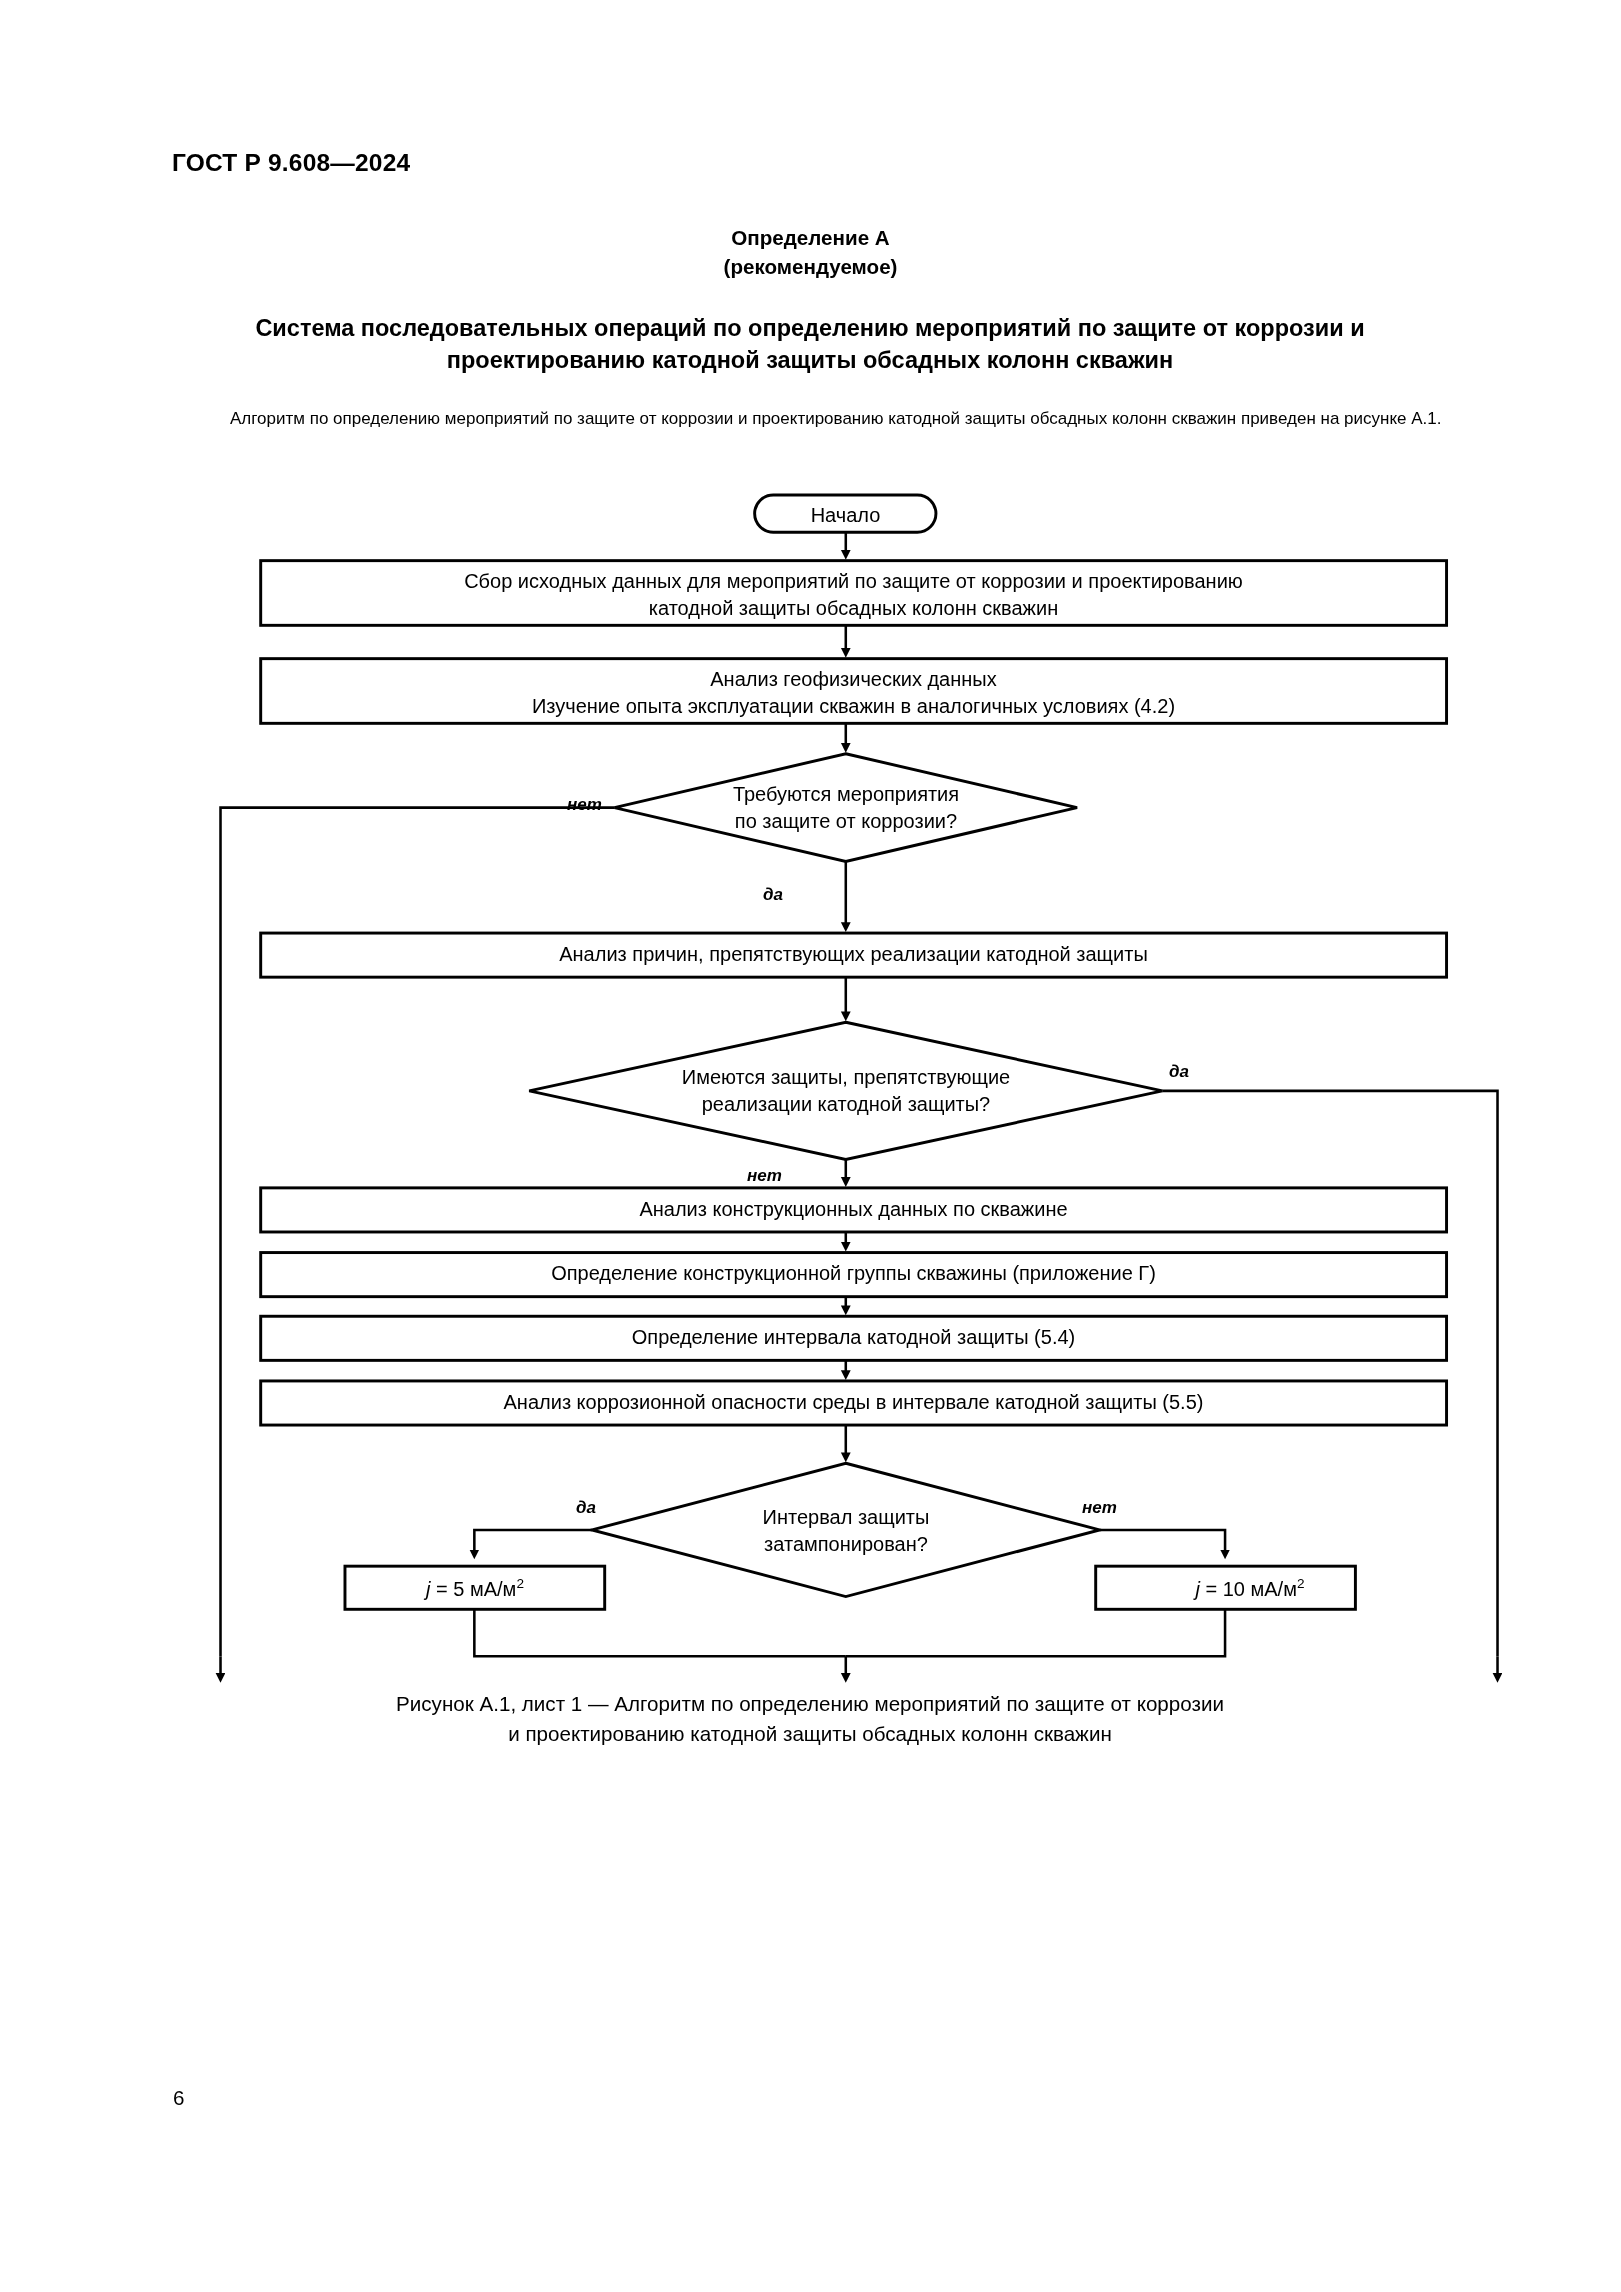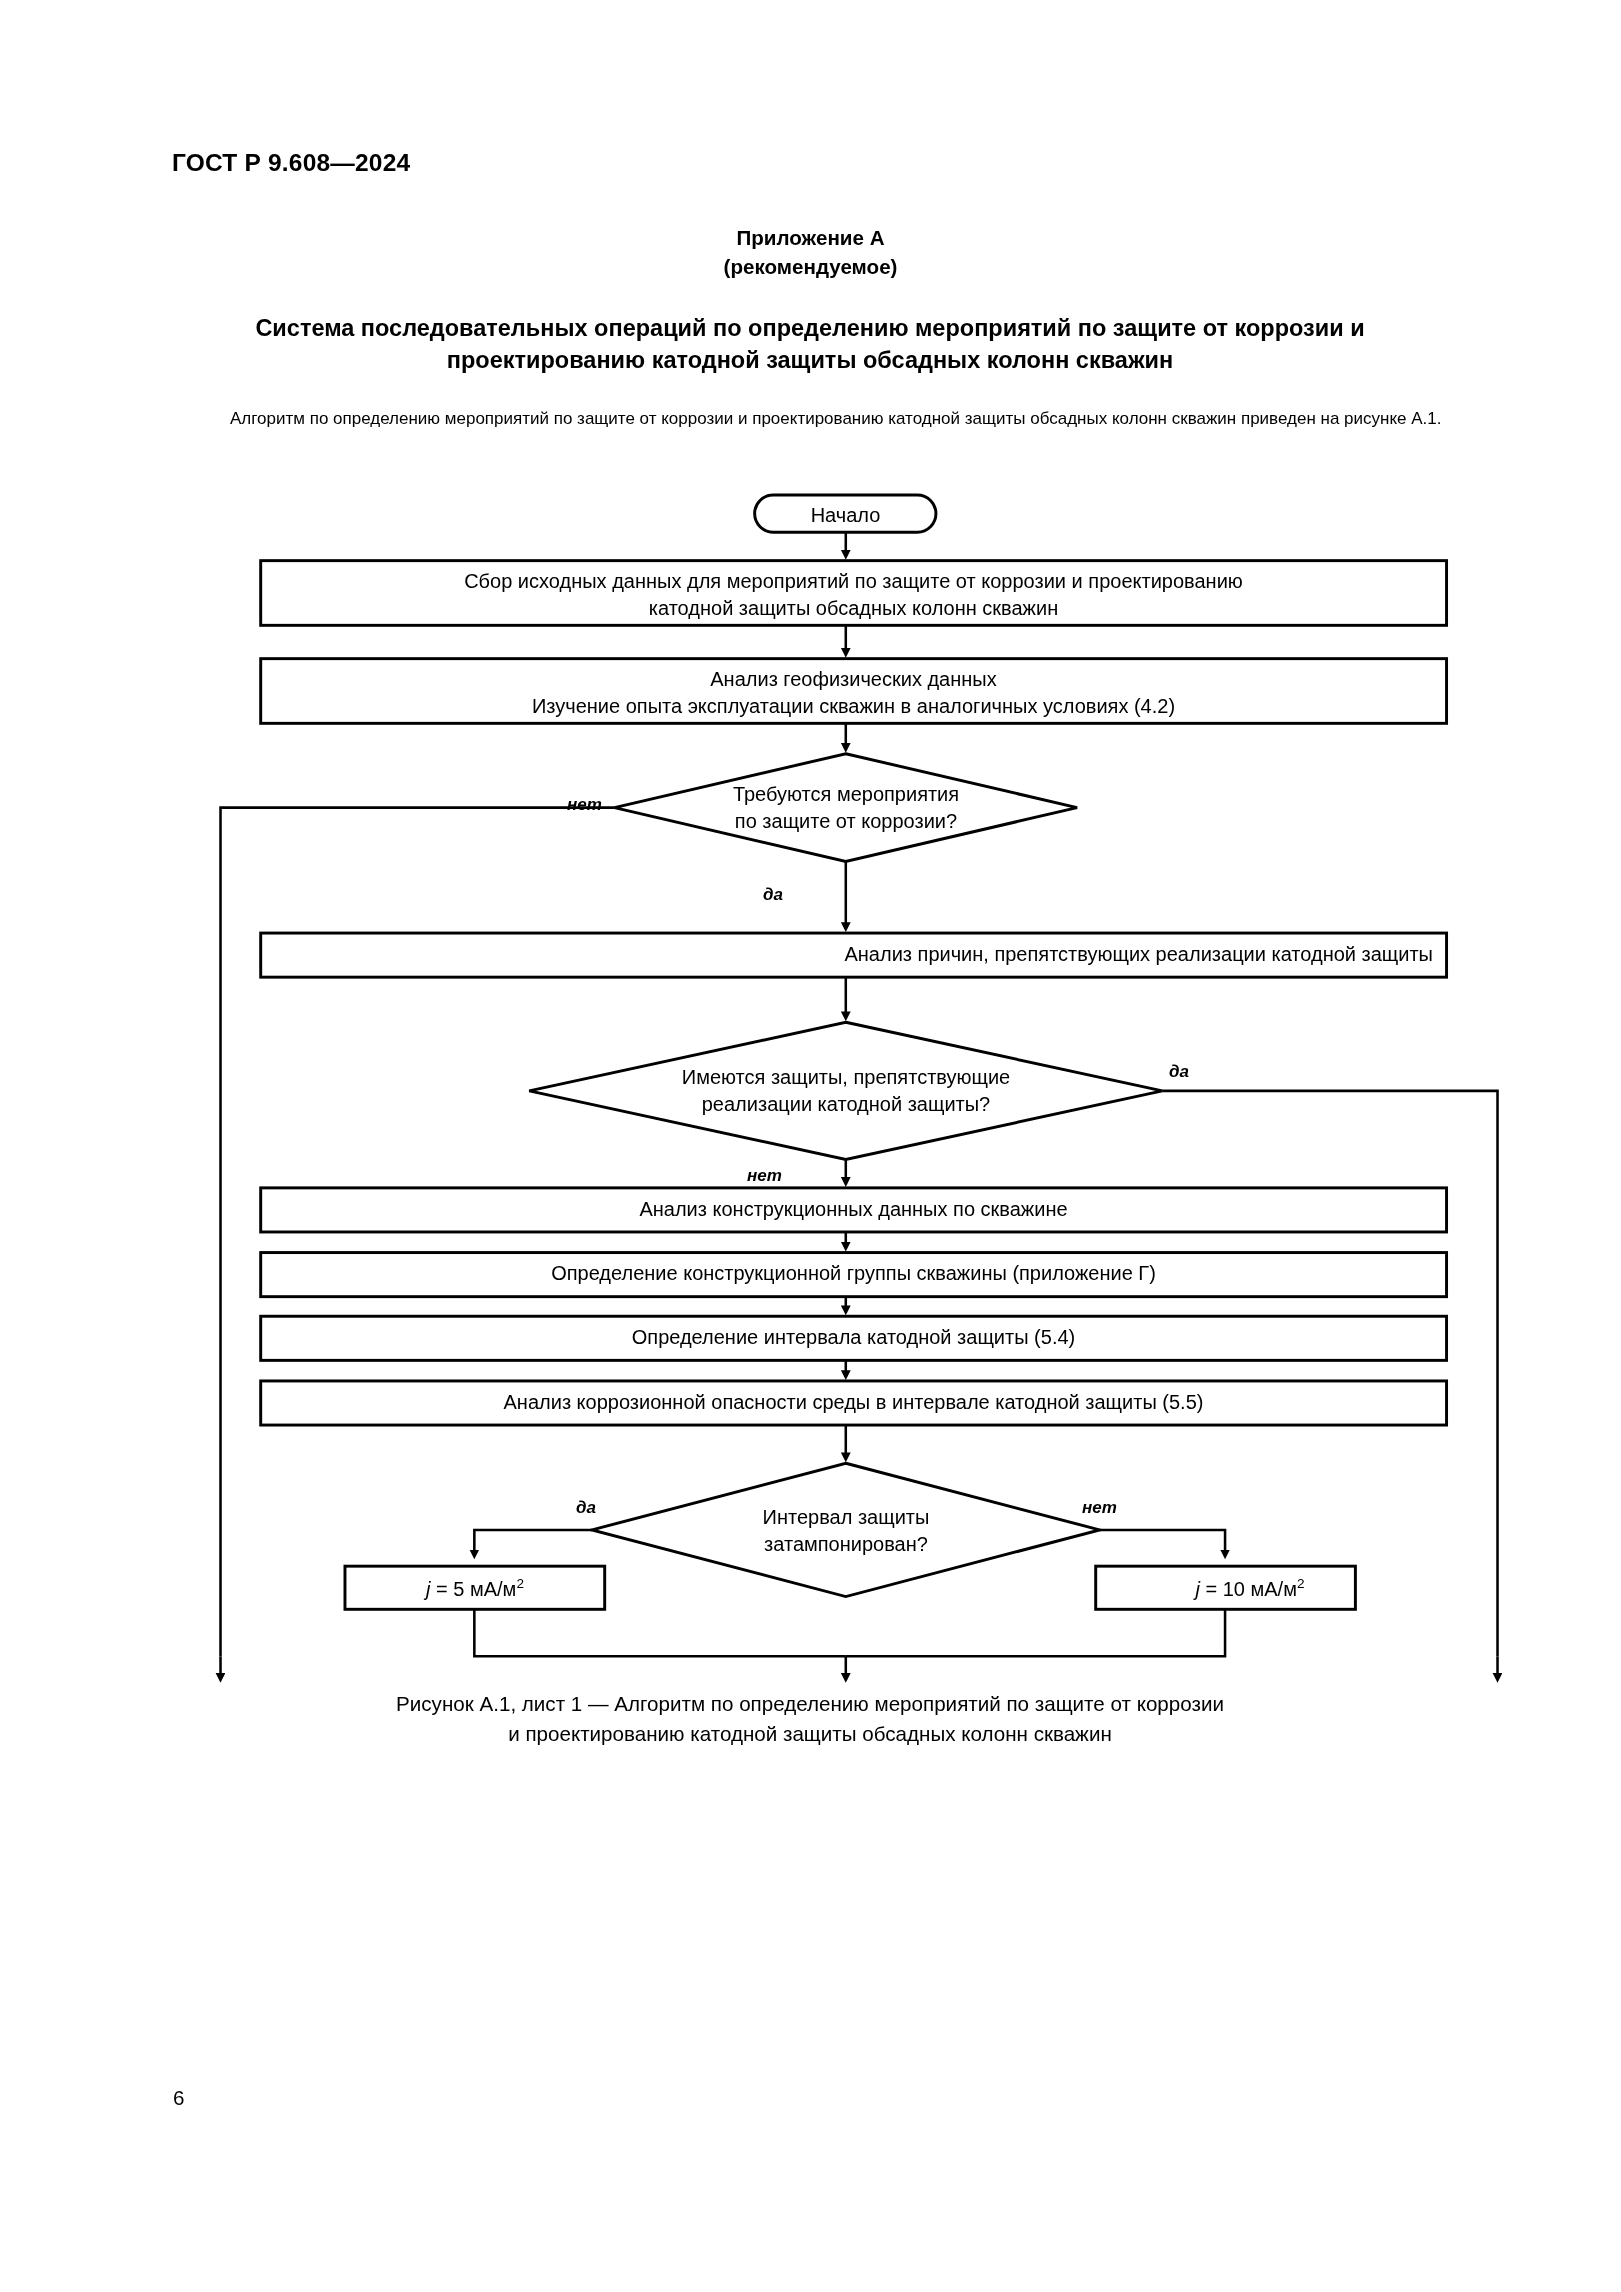--- a/index.html
+++ b/index.html
@@ -72,21 +72,21 @@
   }
 </style>
 </head>
 <body>
 
 <div class="page">
 
   <div class="std-header">ГОСТ Р 9.608—2024</div>
 
   <div class="annex-block">
-    <div class="annex-line">Приложение А</div>
+    <div class="annex-line">Определение А</div>
     <div class="annex-line">(рекомендуемое)</div>
   </div>
 
   <div class="main-title">Система последовательных операций по определению мероприятий по защите от коррозии и проектированию катодной защиты обсадных колонн скважин</div>
 
   <div class="intro"><span class="indent"></span><span>Алгоритм по определению мероприятий по защите от коррозии и проектированию катодной защиты обсадных колонн скважин приведен на рисунке А.1.</span></div>
 
   <div class="chart">
 
     <svg width="1621" height="1725" viewBox="0 0 1654 1760">
@@ -156,21 +156,21 @@
     <div class="node-label two" style="left:274px; top:666px; width:1159px;">
       <div>Анализ геофизических данных</div>
       <div>Изучение опыта эксплуатации скважин в аналогичных условиях (4.2)</div>
     </div>
 
     <div class="node-label two" style="left:650px; top:781px; width:392px;">
       <div>Требуются мероприятия</div>
       <div>по защите от коррозии?</div>
     </div>
 
-    <div class="node-label" style="left:274px; top:942px; width:1159px;text-align:right;">Анализ причин, препятствующих реализации катодной защиты</div>
+    <div class="node-label" style="left:274px; top:942px; width:1159px;">Анализ причин, препятствующих реализации катодной защиты</div>
 
     <div class="node-label two" style="left:588px; top:1064px; width:516px;">
       <div>Имеются защиты, препятствующие</div>
       <div>реализации катодной защиты?</div>
     </div>
 
     <div class="node-label" style="left:274px; top:1197px; width:1159px;">Анализ конструкционных данных по скважине</div>
     <div class="node-label" style="left:274px; top:1261px; width:1159px;">Определение конструкционной группы скважины (приложение Г)</div>
     <div class="node-label" style="left:274px; top:1325px; width:1159px;">Определение интервала катодной защиты (5.4)</div>
     <div class="node-label" style="left:274px; top:1390px; width:1159px;">Анализ коррозионной опасности среды в интервале катодной защиты (5.5)</div>

